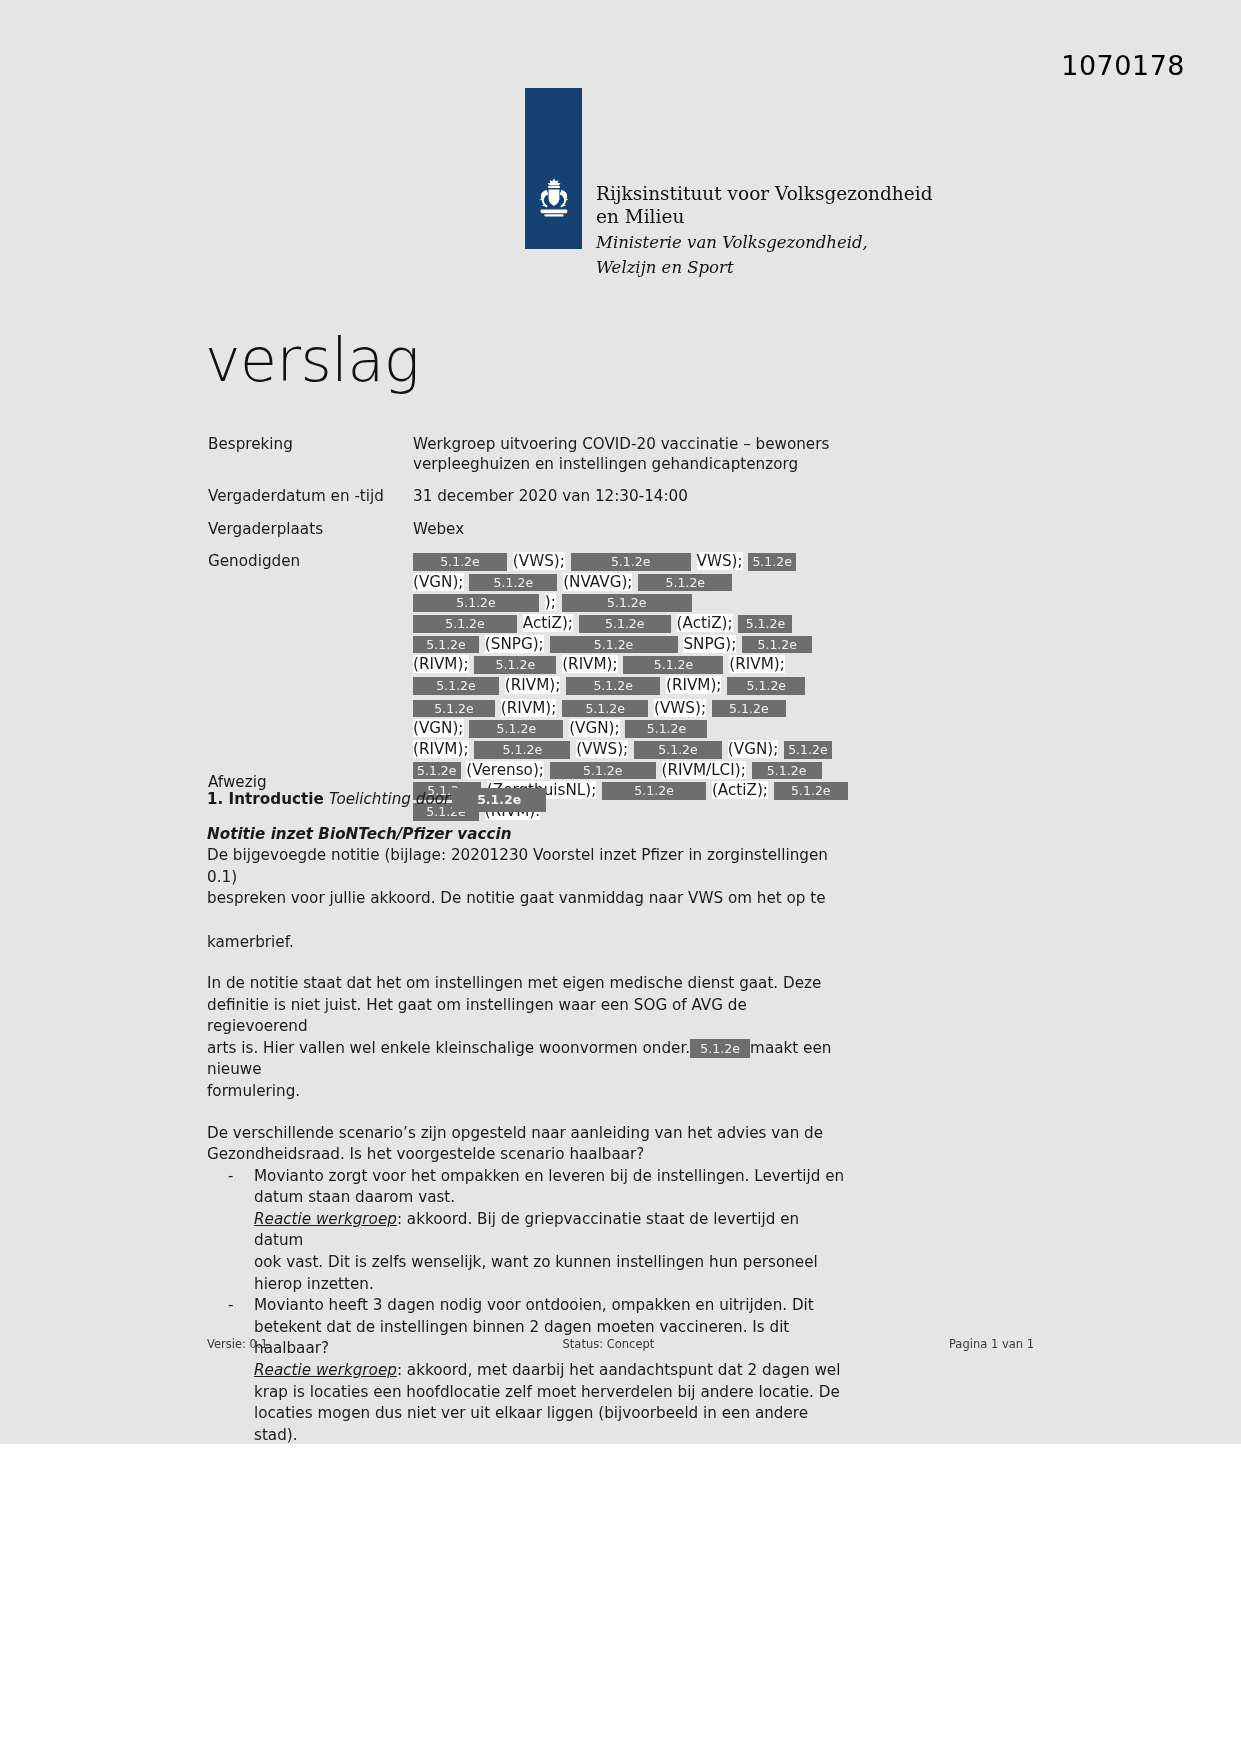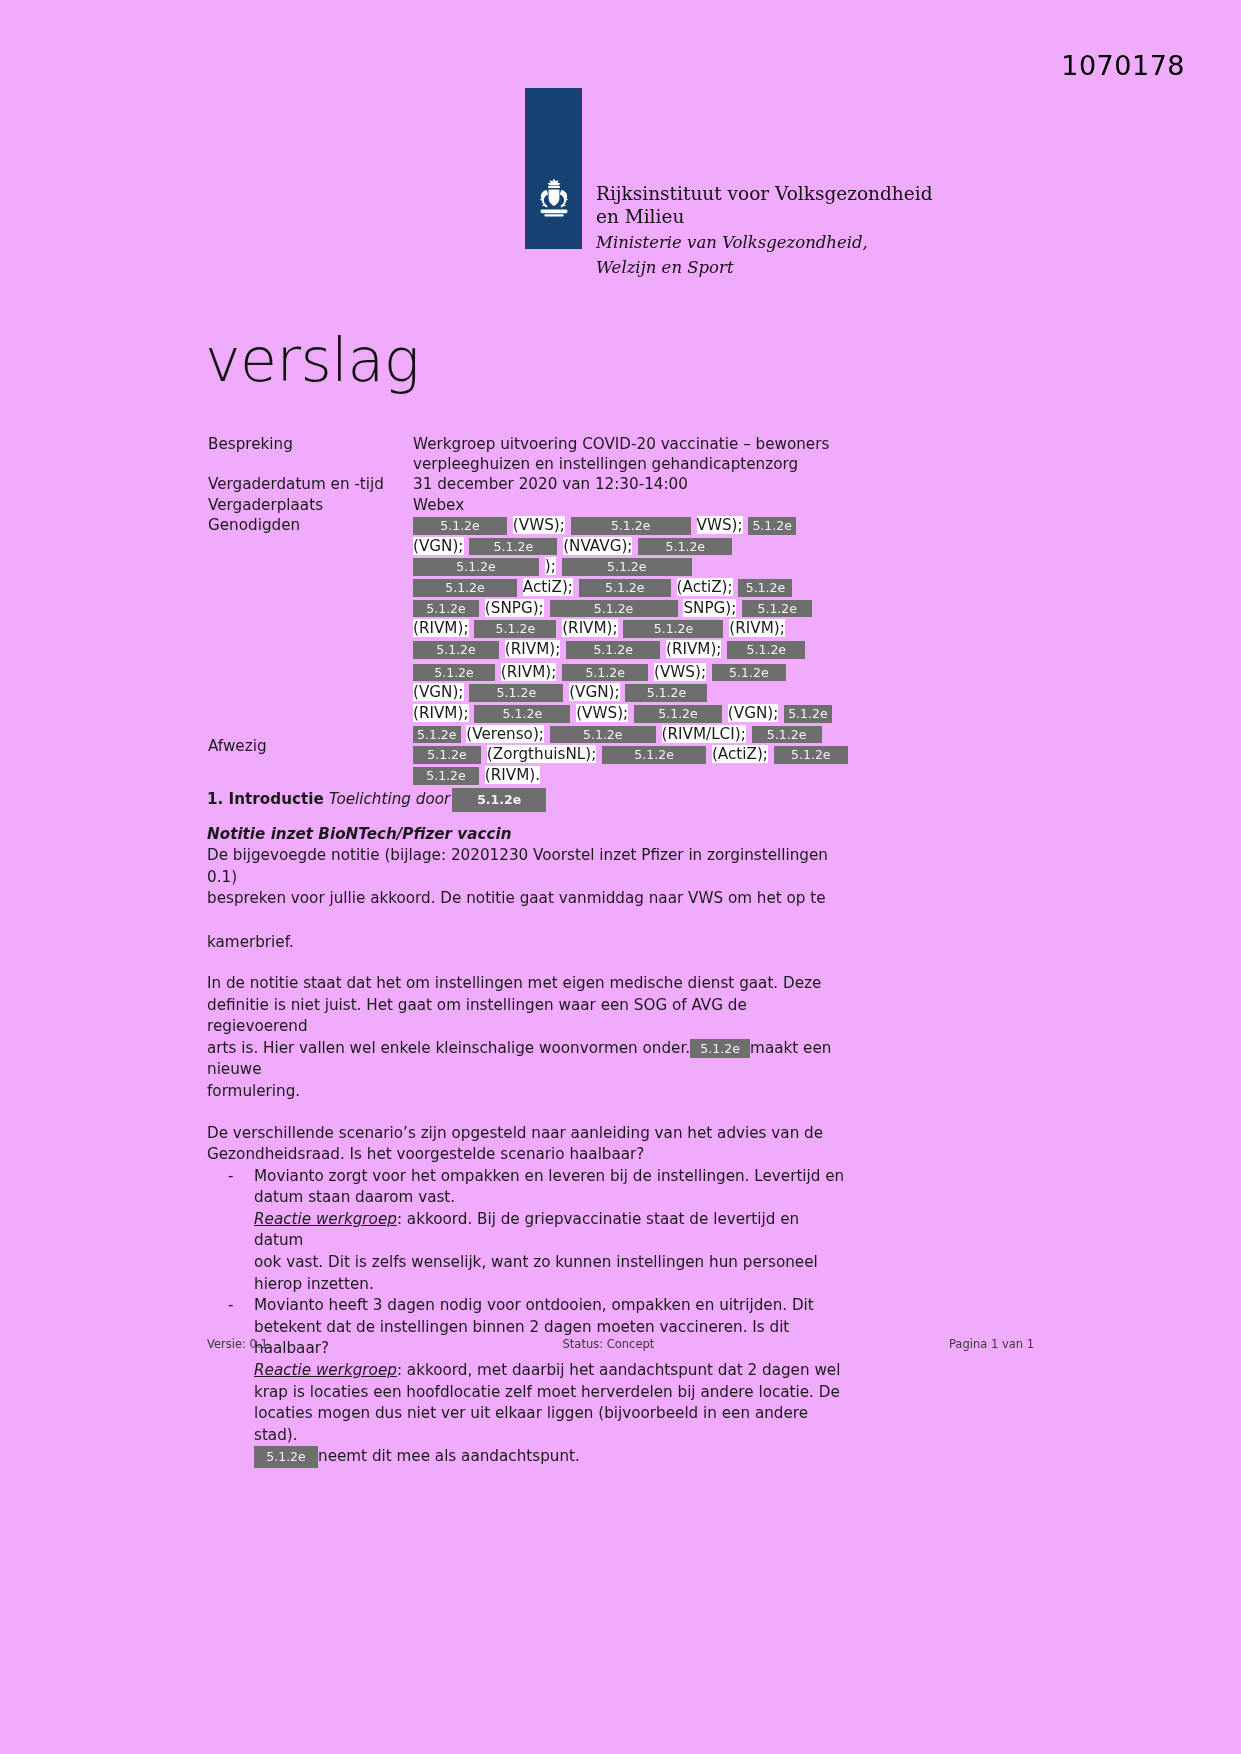--- a/index.html
+++ b/index.html
@@ -7,22 +7,22 @@
     padding: 0;
     background: #ffffff;
   }
   body {
     font-family: "DejaVu Sans", sans-serif;
     color: #1a1a1a;
   }
   #page {
     position: relative;
     width: 1241px;
-    height: 1754px;
-    background: #f0abfc;
+    height: 1444px;
+    background: #e5e5e5;
     overflow: hidden;
   }
 
   
   .doc-number {
     position: absolute;
     top: 50px;
     right: 56px;
     font-family: "DejaVu Sans", sans-serif;
     font-size: 27px;
@@ -105,21 +105,21 @@
   }
   .meta-label {
     width: 205px;
     flex: none;
     color: #1a1a1a;
   }
   .meta-value {
     flex: 1;
     color: #1a1a1a;
   }
-  .meta-row + .meta-row { margin-top: 0px; }
+  .meta-row + .meta-row { margin-top: 12px; }
 
   
   .redact {
     display: inline-block;
     background: #6e6e6e;
     color: #f2f2f2;
     font-size: 12.5px;
     text-align: center;
     vertical-align: baseline;
     padding: 1px 4px;

